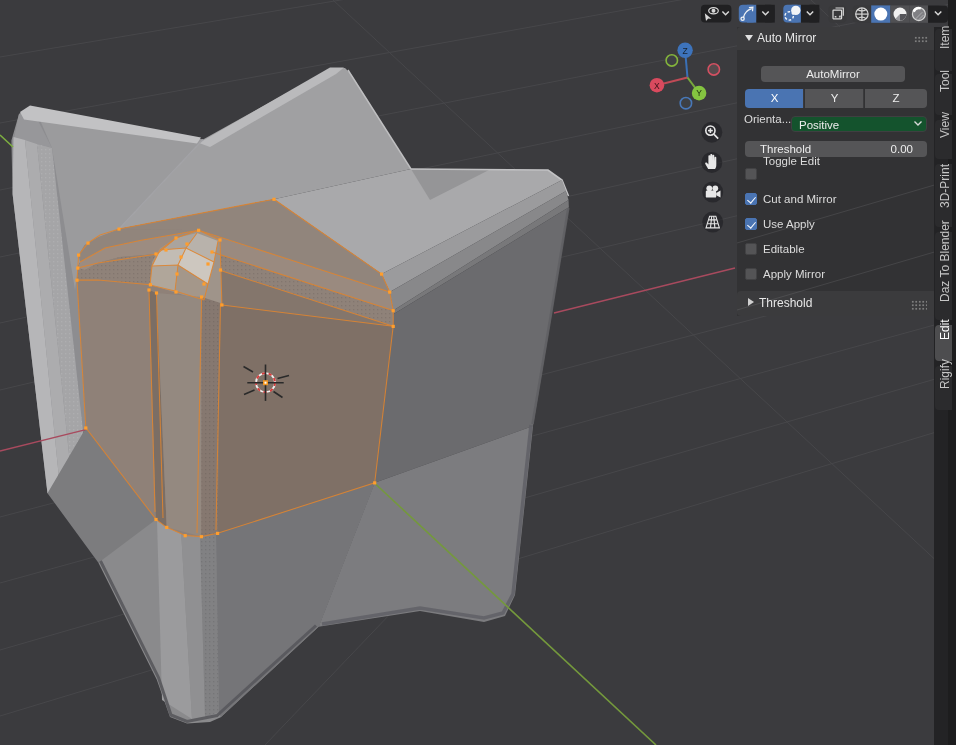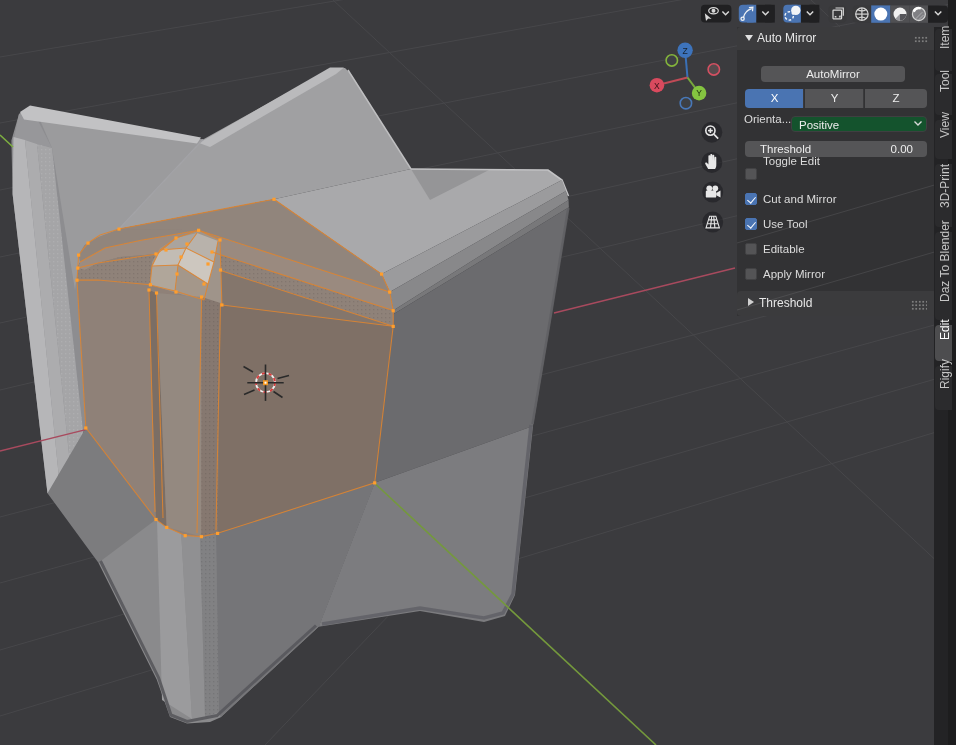--- a/index.html
+++ b/index.html
@@ -311,21 +311,21 @@
   <svg width="10" height="8" style="left:176px;top:93px;">
         <path d="M1.5 1.5 L5 5 L8.5 1.5" stroke="#d8d8d8" stroke-width="1.4" fill="none"></path>
       </svg>
   <div class="btn" style="left:8px;top:114px;width:182px;height:16px;line-height:16px;text-align:left;">
      <span style="padding-left:15px;">Threshold</span><span style="position:absolute;right:14px;">0.00</span></div>
   <div class="cb" style="left:8px;top:141px;"></div>
       <div class="lbl" style="left:26px;top:128px;">Toggle Edit</div>
   <div class="cb on" style="left:8px;top:166px;"></div>
       <div class="lbl" style="left:26px;top:166px;">Cut and Mirror</div>
   <div class="cb on" style="left:8px;top:191px;"></div>
-      <div class="lbl" style="left:26px;top:191px;">Use Tool</div>
+      <div class="lbl" style="left:26px;top:191px;">Use Apply</div>
   <div class="cb" style="left:8px;top:216px;"></div>
       <div class="lbl" style="left:26px;top:216px;">Editable</div>
   <div class="cb" style="left:8px;top:241px;"></div>
       <div class="lbl" style="left:26px;top:241px;">Apply Mirror</div>
   <div style="position:absolute;left:0;top:264px;width:200px;height:25px;background:#3b3b3d;border-radius:4px;">
      <span style="position:absolute;left:11px;top:7px;width:0;height:0;border-top:4.5px solid transparent;border-bottom:4.5px solid transparent;border-left:6px solid #d0d0d0;"></span>
      <span style="position:absolute;left:22px;top:5px;font-size:12px;color:#e8e8e8;">Threshold</span>
      <div class="grip" style="right:10px;top:9px;width:16px;height:10px;"></div>
   </div>
 </div>

